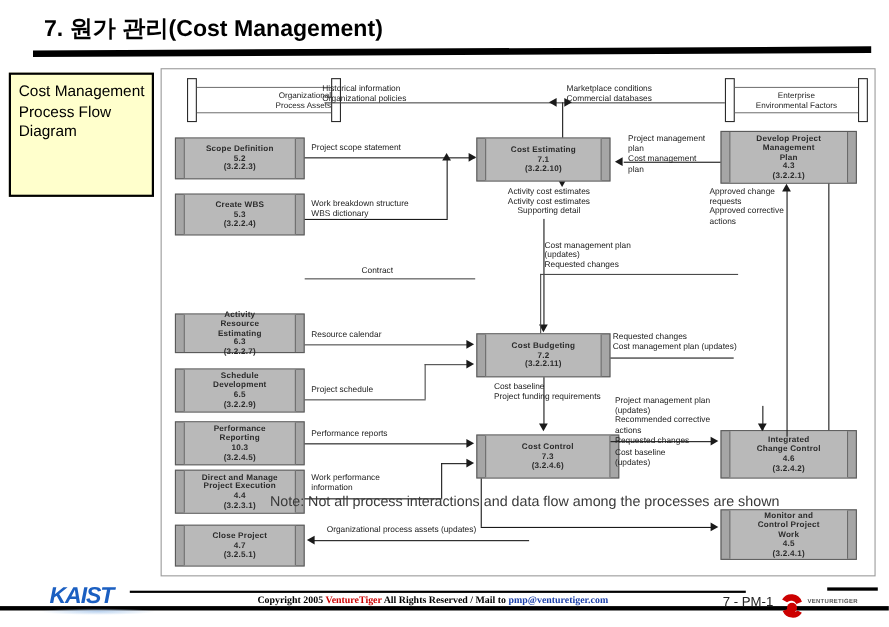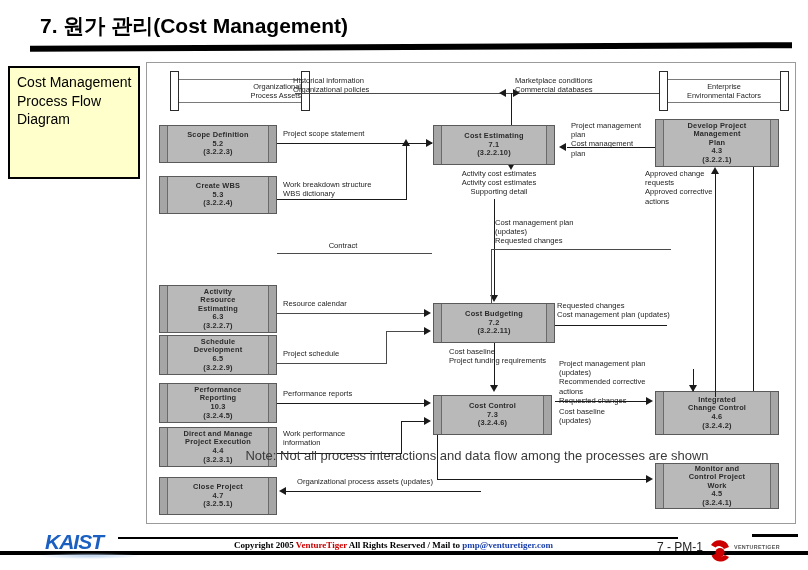--- a/index.html
+++ b/index.html
@@ -197,21 +197,21 @@
       <div class="txt" style="white-space:pre-line;">Scope Definition
 5.2
 (3.2.2.3)</div>
     </div>
     <div class="pbox" style="left:12px;top:113px;width:118px;height:38px;">
       <div class="inner"></div>
       <div class="txt" style="white-space:pre-line;">Create WBS
 5.3
 (3.2.2.4)</div>
     </div>
-    <div class="pbox" style="left:12px;top:222px;width:118px;height:48px;">
+    <div class="pbox" style="left:12px;top:222px;width:118px;height:36px;">
       <div class="inner"></div>
       <div class="txt" style="white-space:pre-line;">Activity
 Resource
 Estimating
 6.3
 (3.2.2.7)</div>
     </div>
     <div class="pbox" style="left:12px;top:272px;width:118px;height:40px;">
       <div class="inner"></div>
       <div class="txt" style="white-space:pre-line;">Schedule
@@ -245,21 +245,21 @@
       <div class="txt" style="white-space:pre-line;">Cost Estimating
 7.1
 (3.2.2.10)</div>
     </div>
     <div class="pbox" style="left:286px;top:240px;width:122px;height:40px;">
       <div class="inner"></div>
       <div class="txt" style="white-space:pre-line;">Cost Budgeting
 7.2
 (3.2.2.11)</div>
     </div>
-    <div class="pbox" style="left:286px;top:332px;width:119px;height:40px;">
+    <div class="pbox" style="left:286px;top:332px;width:130px;height:40px;">
       <div class="inner"></div>
       <div class="txt" style="white-space:pre-line;">Cost Control
 7.3
 (3.2.4.6)</div>
     </div>
 
     <div class="pbox" style="left:508px;top:56px;width:124px;height:48px;">
       <div class="inner"></div>
       <div class="txt" style="white-space:pre-line;">Develop Project
 Management

